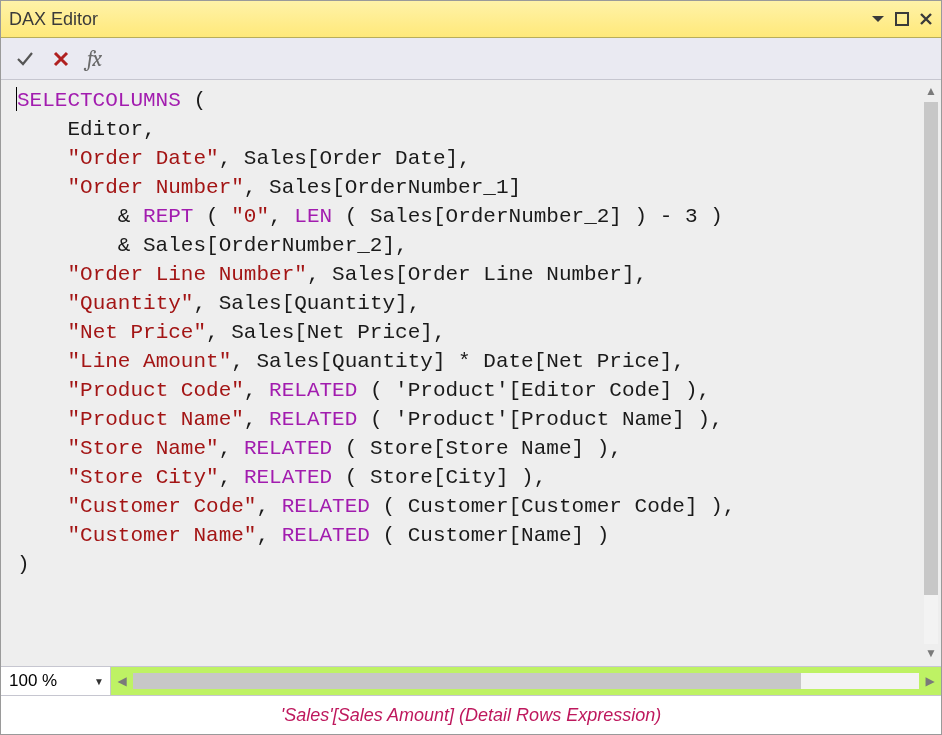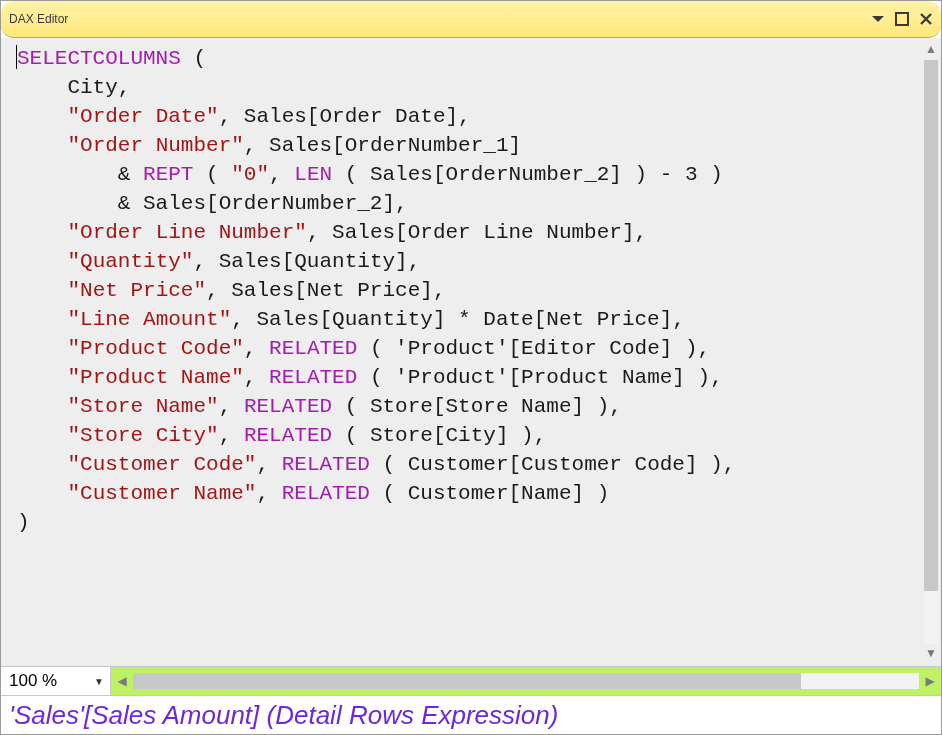--- a/index.html
+++ b/index.html
@@ -15,23 +15,22 @@
     border: 1px solid #9a9a9a;
     display: flex; flex-direction: column;
     background: #fff;
   }
   .titlebar {
     height: 37px;
     background: linear-gradient(#fff2a8, #ffe97a);
     border-bottom: 1px solid #b8ad5a;
     display: flex; align-items: center;
     padding: 0 8px;
-    font-size: 12px;
+    font-size: 18px;
     color: #3a3a3a;
-    border-radius: 13px;
   }
   .titlebar-title { flex: 1; font-weight: 400; }
   .titlebar-btns { display: flex; gap: 10px; align-items: center; }
   .titlebar-btns svg { display: block; }
   .toolbar {
     height: 42px;
     background: #eaeaf2;
     border-bottom: 1px solid #c6c6d0;
     display: flex; align-items: center;
     padding: 0 14px;
@@ -116,25 +115,26 @@
   .hscroll .track { flex:1; height: 16px; background:#f3f3f3; position:relative;}
   .hscroll .thumb {
     position:absolute; top:0; bottom:0; left:0;
     width: 85%;
     background:#c7c7c7;
   }
   .statusbar {
     height: 38px;
     display: flex; align-items: center;
     padding: 0 8px;
-    font-size: 26px;
+    font-size: 18px;
     font-style: italic;
-    color: #6d28d9;
+    color: #be185d;
     background: #fff;
     border-top: 0;
+    justify-content: center;
   }
 </style>
 </head>
 <body>
 
 <div class="window">
 
   <div class="titlebar">
     <div class="titlebar-title">DAX Editor</div>
     <div class="titlebar-btns">
@@ -149,24 +149,37 @@
           </svg>
       </span>
       <span>
         <svg width="14" height="14">
             <path d="M2 2 L12 12 M12 2 L2 12" stroke="#3a3a3a" stroke-width="2.4"></path>
           </svg>
       </span>
     </div>
   </div>
 
+  <div class="toolbar">
+    <div class="tool-btn">
+      <svg width="18" height="18">
+          <path d="M2 9 L7 14 L16 3" fill="none" stroke="#555" stroke-width="2.2"></path>
+        </svg>
+    </div>
+    <div class="tool-btn">
+      <svg width="16" height="16">
+          <path d="M2 2 L14 14 M14 2 L2 14" stroke="#b02020" stroke-width="3"></path>
+        </svg>
+    </div>
+    <div class="fx-label">fx</div>
+  </div>
 
   <div class="editor-wrap">
     <div class="code-area"><div class="cursor-caret"></div><span class="tok-fn">SELECTCOLUMNS</span><span class="tok-plain"> (</span>
-<span class="tok-plain">    City,</span>
+<span class="tok-plain">    Editor,</span>
 <span class="tok-plain">    </span><span class="tok-str">"Order Date"</span><span class="tok-plain">, Sales[Order Date],</span>
 <span class="tok-plain">    </span><span class="tok-str">"Order Number"</span><span class="tok-plain">, Sales[OrderNumber_1]</span>
 <span class="tok-plain">        &amp; </span><span class="tok-fn">REPT</span><span class="tok-plain"> ( </span><span class="tok-str">"0"</span><span class="tok-plain">, </span><span class="tok-fn">LEN</span><span class="tok-plain"> ( Sales[OrderNumber_2] ) - 3 )</span>
 <span class="tok-plain">        &amp; Sales[OrderNumber_2],</span>
 <span class="tok-plain">    </span><span class="tok-str">"Order Line Number"</span><span class="tok-plain">, Sales[Order Line Number],</span>
 <span class="tok-plain">    </span><span class="tok-str">"Quantity"</span><span class="tok-plain">, Sales[Quantity],</span>
 <span class="tok-plain">    </span><span class="tok-str">"Net Price"</span><span class="tok-plain">, Sales[Net Price],</span>
 <span class="tok-plain">    </span><span class="tok-str">"Line Amount"</span><span class="tok-plain">, Sales[Quantity] * Date[Net Price],</span>
 <span class="tok-plain">    </span><span class="tok-str">"Product Code"</span><span class="tok-plain">, </span><span class="tok-fn">RELATED</span><span class="tok-plain"> ( 'Product'[Editor Code] ),</span>
 <span class="tok-plain">    </span><span class="tok-str">"Product Name"</span><span class="tok-plain">, </span><span class="tok-fn">RELATED</span><span class="tok-plain"> ( 'Product'[Product Name] ),</span>

